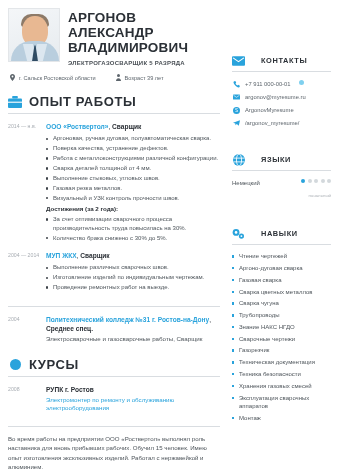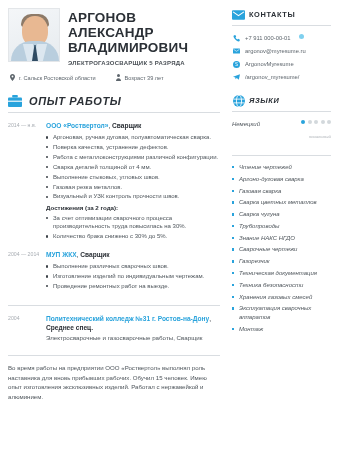--- a/index.html
+++ b/index.html
@@ -3,21 +3,21 @@
 <meta charset="utf-8">
 <style>
   * { box-sizing: border-box; margin: 0; padding: 0; }
   html, body {
     width: 337px; height: 472px;
     background: #ffffff;
     font-family: "Liberation Sans", sans-serif;
     color: #3a3f44;
     overflow: hidden;
   }
-  .page { position: relative; width: 337px; height: 472px; background:#fff; display:flex; }
+  .page { position: relative; width: 337px; height: 472px; background:#fff; display:flex;align-items:center; }
 
   
   .left { width: 228px; padding: 8px 8px 0 8px; }
   .right { width: 109px; padding: 8px 6px 0 4px; }
 
   
   .header { display:flex; gap:8px; }
   .photo {
     width: 52px; height: 54px; flex:0 0 52px;
     border:1px solid #e3e6e9; background:#eef2f5;
@@ -62,22 +62,22 @@
   .meta-item svg { flex:0 0 auto; }
 
   
   .sec { margin-top: 13px; }
   .sec-head { display:flex; align-items:center; gap:7px; }
   .sec-ico {
     width:14px; height:14px; flex:0 0 14px; display:flex;
     align-items:center; justify-content:center;
   }
   .sec-title {
-    font-size: 11px; font-weight:bold; letter-spacing:0.6px;
-    color:#2b3036; text-transform:uppercase;font-style:italic;
+    font-size: 13px; font-weight:bold; letter-spacing:0.6px;
+    color:#2b3036; text-transform:uppercase;
   }
   .sec-rule { height:1px; background:#d9dde1; margin-top:4px; }
 
   
   .entry { display:flex; margin-top:8px; }
   .entry-date {
     width:38px; flex:0 0 38px; font-size:5.2px; color:#a8adb3; padding-top:1px;
   }
   .entry-body { flex:1; }
   .entry-title { font-size:6.6px; line-height:9px; color:#2b3036; }
@@ -92,22 +92,22 @@
   ul.bullets li::before {
     content:""; position:absolute; left:0; top:3.2px;
     width:2.4px; height:2.4px; border-radius:50%; background:#3c4248;
   }
   .ach-title { font-size:6.2px; font-weight:bold; color:#2b3036; margin-top:3px; }
 
   .about-text { font-size:6.1px; line-height:9.4px; color:#4e555b; margin-top:7px; }
 
   
   .r-sec { margin-top: 0; }
-  .r-sec + .r-sec { margin-top: 13px; font-style: italic; }
-  .r-head { display:flex; align-items:center; gap:4px; }
+  .r-sec + .r-sec { margin-top: 26px; }
+  .r-head { display:flex; align-items:center; gap:16px; }
   .r-ico { width:13px; height:13px; flex:0 0 13px; display:flex; align-items:center; justify-content:center; }
   .r-title { font-size:7.4px; font-weight:bold; letter-spacing:0.6px; color:#2b3036; text-transform:uppercase; }
   .r-rule { height:1px; background:#d9dde1; margin-top:4px; }
 
   .lang-row { display:flex; align-items:flex-start; justify-content:space-between; margin-top:8px; }
   .lang-name { font-size:6px; color:#4e555b; padding-top:1px; }
   .lang-rate { text-align:right; }
   .dots { display:flex; gap:2.5px; justify-content:flex-end; }
   .dot { width:4px; height:4px; border-radius:50%; background:#d3d8dc; }
   .dot.on { background:#29a3dc; }
@@ -229,20 +229,40 @@
         <div class="entry-date">2004</div>
         <div class="entry-body">
           <div class="entry-title">
             <span class="lnk">Политехнический колледж №31 г. Ростов-на-Дону</span><span>, </span><span class="bold">Среднее спец.</span>
           </div>
           <div class="entry-sub">Электросварочные и газосварочные работы, Сварщик</div>
         </div>
       </div>
     </div>
 
+    <div class="sec">
+      <div class="sec-head">
+        <span class="sec-ico">
+          <svg width="11" height="11" viewBox="0 0 12 12">
+              <circle cx="6" cy="6" r="6" fill="#29a3dc"></circle>
+            </svg>
+        </span>
+        <span class="sec-title">КУРСЫ</span>
+      </div>
+      <div class="sec-rule"></div>
+      <div class="entry">
+        <div class="entry-date">2008</div>
+        <div class="entry-body">
+          <div class="entry-title">
+            <span class="bold">РУПК г. Ростов</span>
+          </div>
+          <div class="entry-sub" style="color:#29a3dc">Электромонтер по ремонту и обслуживанию электрооборудования</div>
+        </div>
+      </div>
+    </div>
 
     <div class="sec">
       <div class="sec-rule"></div>
       <div class="about-text">Во время работы на предприятии ООО «Роствертол» выполнял роль наставника для вновь прибывших рабочих. Обучил 15 человек. Имею опыт изготовления эксклюзивных изделий. Работал с нержавейкой и алюминием.</div>
     </div>
   </div>
 
   <div class="right">
 
     <div class="r-sec">
@@ -316,20 +336,31 @@
             <i class="dot"></i>
             <i class="dot"></i>
             <i class="dot"></i>
           </span>
           <span class="lang-level">начальный</span>
         </span>
       </div>
     </div>
 
     <div class="r-sec">
+      <div class="r-head">
+        <span class="r-ico">
+          <svg width="13" height="12" viewBox="0 0 16 14">
+            <circle cx="5" cy="5" r="4.2" fill="#29a3dc"></circle>
+            <circle cx="5" cy="5" r="1.6" fill="#ffffff"></circle>
+            <circle cx="11.6" cy="9.6" r="3.2" fill="#29a3dc"></circle>
+            <circle cx="11.6" cy="9.6" r="1.2" fill="#ffffff"></circle>
+          </svg>
+        </span>
+        <span class="r-title">НАВЫКИ</span>
+      </div>
       <div class="r-rule"></div>
       <ul class="skills">
         <li>Чтение чертежей</li>
         <li>Аргоно-дуговая сварка</li>
         <li>Газовая сварка</li>
         <li>Сварка цветных металлов</li>
         <li>Сварка чугуна</li>
         <li>Трубопроводы</li>
         <li>Знание НАКС НГДО</li>
         <li>Сварочные чертежи</li>

